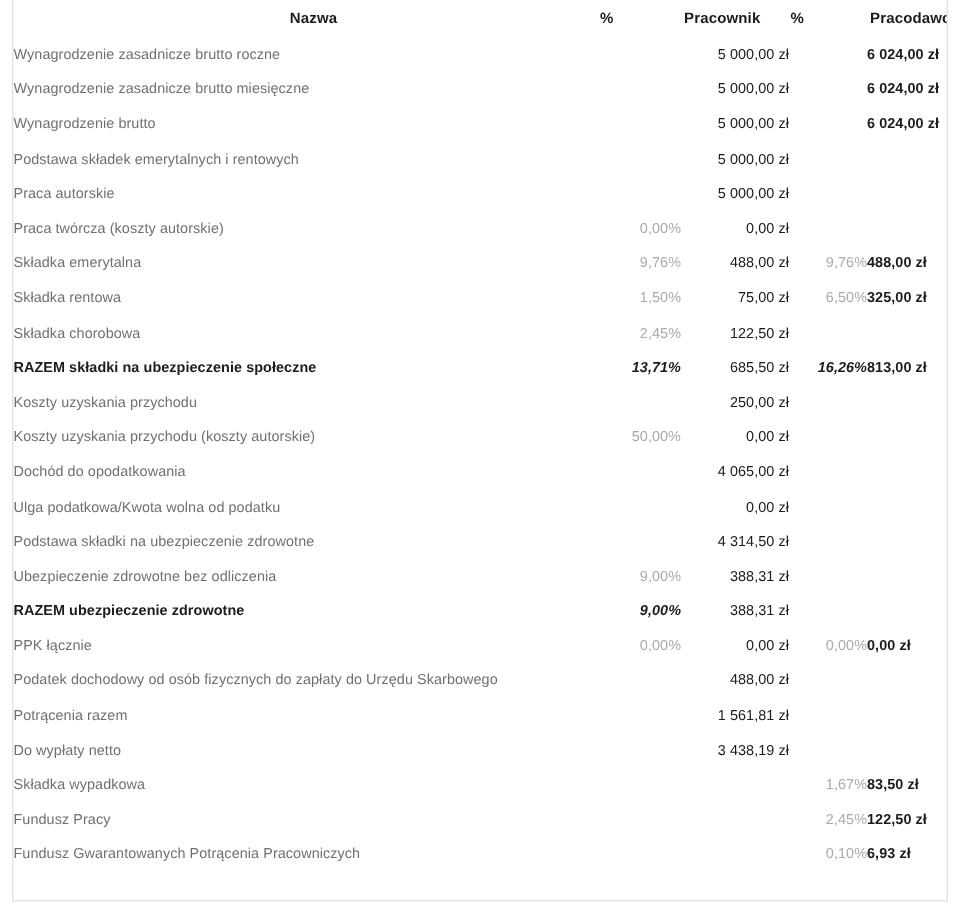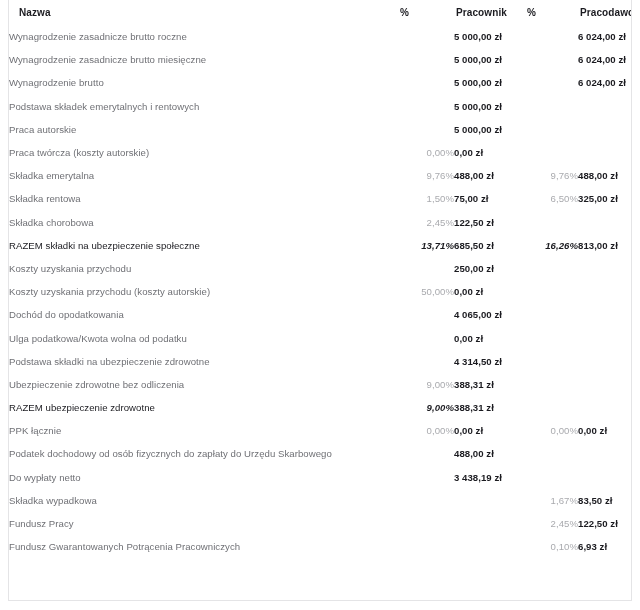--- a/index.html
+++ b/index.html
@@ -53,21 +53,21 @@
   thead tr { height: 26px; }
 
   thead th {
     font-size: 10px;
     font-weight: bold;
     color: #1b1b20;
     letter-spacing: 0.1px;
     text-align: left;
     padding-bottom: 2px;
   }
-  thead th.h-name { padding-left: 10px; }
+  thead th.h-name { padding-left: 10px; text-align: center; }
   thead th.h-pct1 { padding-left: 1px; }
   thead th.h-emp  { padding-left: 2px; margin-left: 14px; }
   thead th.h-pct2 { padding-left: 1px; }
   thead th.h-empr { padding-left: 2px; }
 
   tbody tr { height: 23.2px; }
 
   td.cell-name {
     font-size: 9.6px;
     color: #6f7075;
@@ -76,43 +76,43 @@
   }
   td.cell-pct {
     font-size: 9.6px;
     color: #a9aaae;
     text-align: right;
     padding-right: 22px;
     letter-spacing: 0.05px;
   }
   td.cell-val {
     font-size: 9.6px;
-    font-weight: bold;
-    color: #1b1b20;
-    text-align: left;
+    font-weight: normal;
+    color: #1b1b20;
+    text-align: right;
     padding-right: 15px;
     letter-spacing: 0.05px;
   }
   td.cell-pct2 {
     font-size: 9.6px;
     color: #a9aaae;
     text-align: right;
     padding-right: 19px;
     letter-spacing: 0.05px;
   }
   td.cell-val2 {
     font-size: 9.6px;
     font-weight: bold;
     color: #1b1b20;
     padding-right: 12px;
     letter-spacing: 0.05px;
   }
 
   tr.row-total td.cell-name {
-    font-weight: normal;
+    font-weight: bold;
     color: #1b1b20;
     margin-top: 28px;
   }
   tr.row-total td.cell-pct,
   tr.row-total td.cell-pct2 {
     font-weight: bold;
     color: #1b1b20;
     font-style: italic;
   }
 </style>
@@ -265,20 +265,27 @@
           <td class="cell-val2">0,00 zł</td>
         </tr>
         <tr>
           <td class="cell-name">Podatek dochodowy od osób fizycznych do zapłaty do Urzędu Skarbowego</td>
           <td class="cell-pct"></td>
           <td class="cell-val">488,00 zł</td>
           <td class="cell-pct2"></td>
           <td class="cell-val2"></td>
         </tr>
         <tr>
+          <td class="cell-name">Potrącenia razem</td>
+          <td class="cell-pct"></td>
+          <td class="cell-val">1 561,81 zł</td>
+          <td class="cell-pct2"></td>
+          <td class="cell-val2"></td>
+        </tr>
+        <tr>
           <td class="cell-name">Do wypłaty netto</td>
           <td class="cell-pct"></td>
           <td class="cell-val">3 438,19 zł</td>
           <td class="cell-pct2"></td>
           <td class="cell-val2"></td>
         </tr>
         <tr>
           <td class="cell-name">Składka wypadkowa</td>
           <td class="cell-pct"></td>
           <td class="cell-val"></td>

